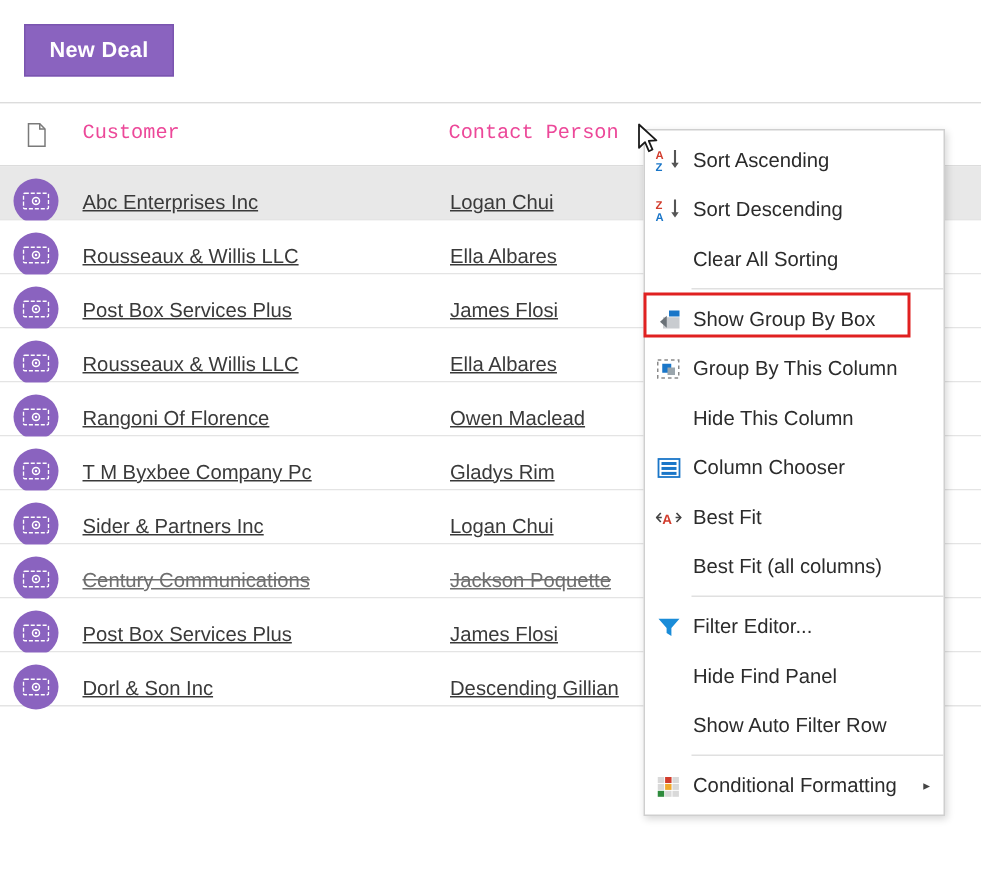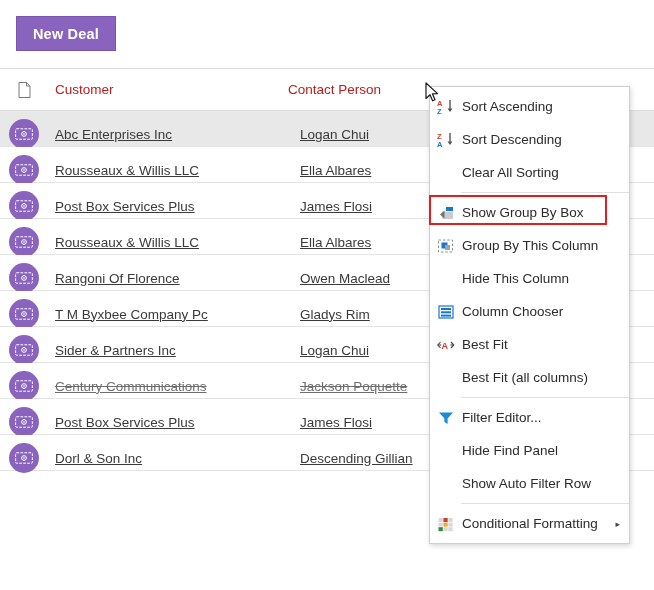--- a/index.html
+++ b/index.html
@@ -57,26 +57,27 @@
     height: 42px;
     background: #ffffff;
     border-bottom: 1px solid #dcdcdc;
   }
   .hcell {
     position: absolute;
     top: 0;
     height: 41px;
     display: flex;
     align-items: center;
-    color: #b91c1c;
+    color: #ec4899;
     font-size: 13.5px;
+    font-family: Liberation Mono, monospace;
   }
   .hcell.c-icon { left: 0; width: 48px; justify-content: center; }
   .hcell.c-customer { left: 55px; width: 240px; }
-  .hcell.c-contact { left: 288px; width: 200px; }
+  .hcell.c-contact { left: 299px; width: 200px; }
   .hcell.c-source { left: 555px; width: 99px; }
 
   .doc-icon { width: 13px; height: 16px; display: block; }
 
   .rows { position: relative; }
   .row {
     position: relative;
     height: 36px;
     border-bottom: 1px solid #e4e4e4;
     background: #ffffff;

